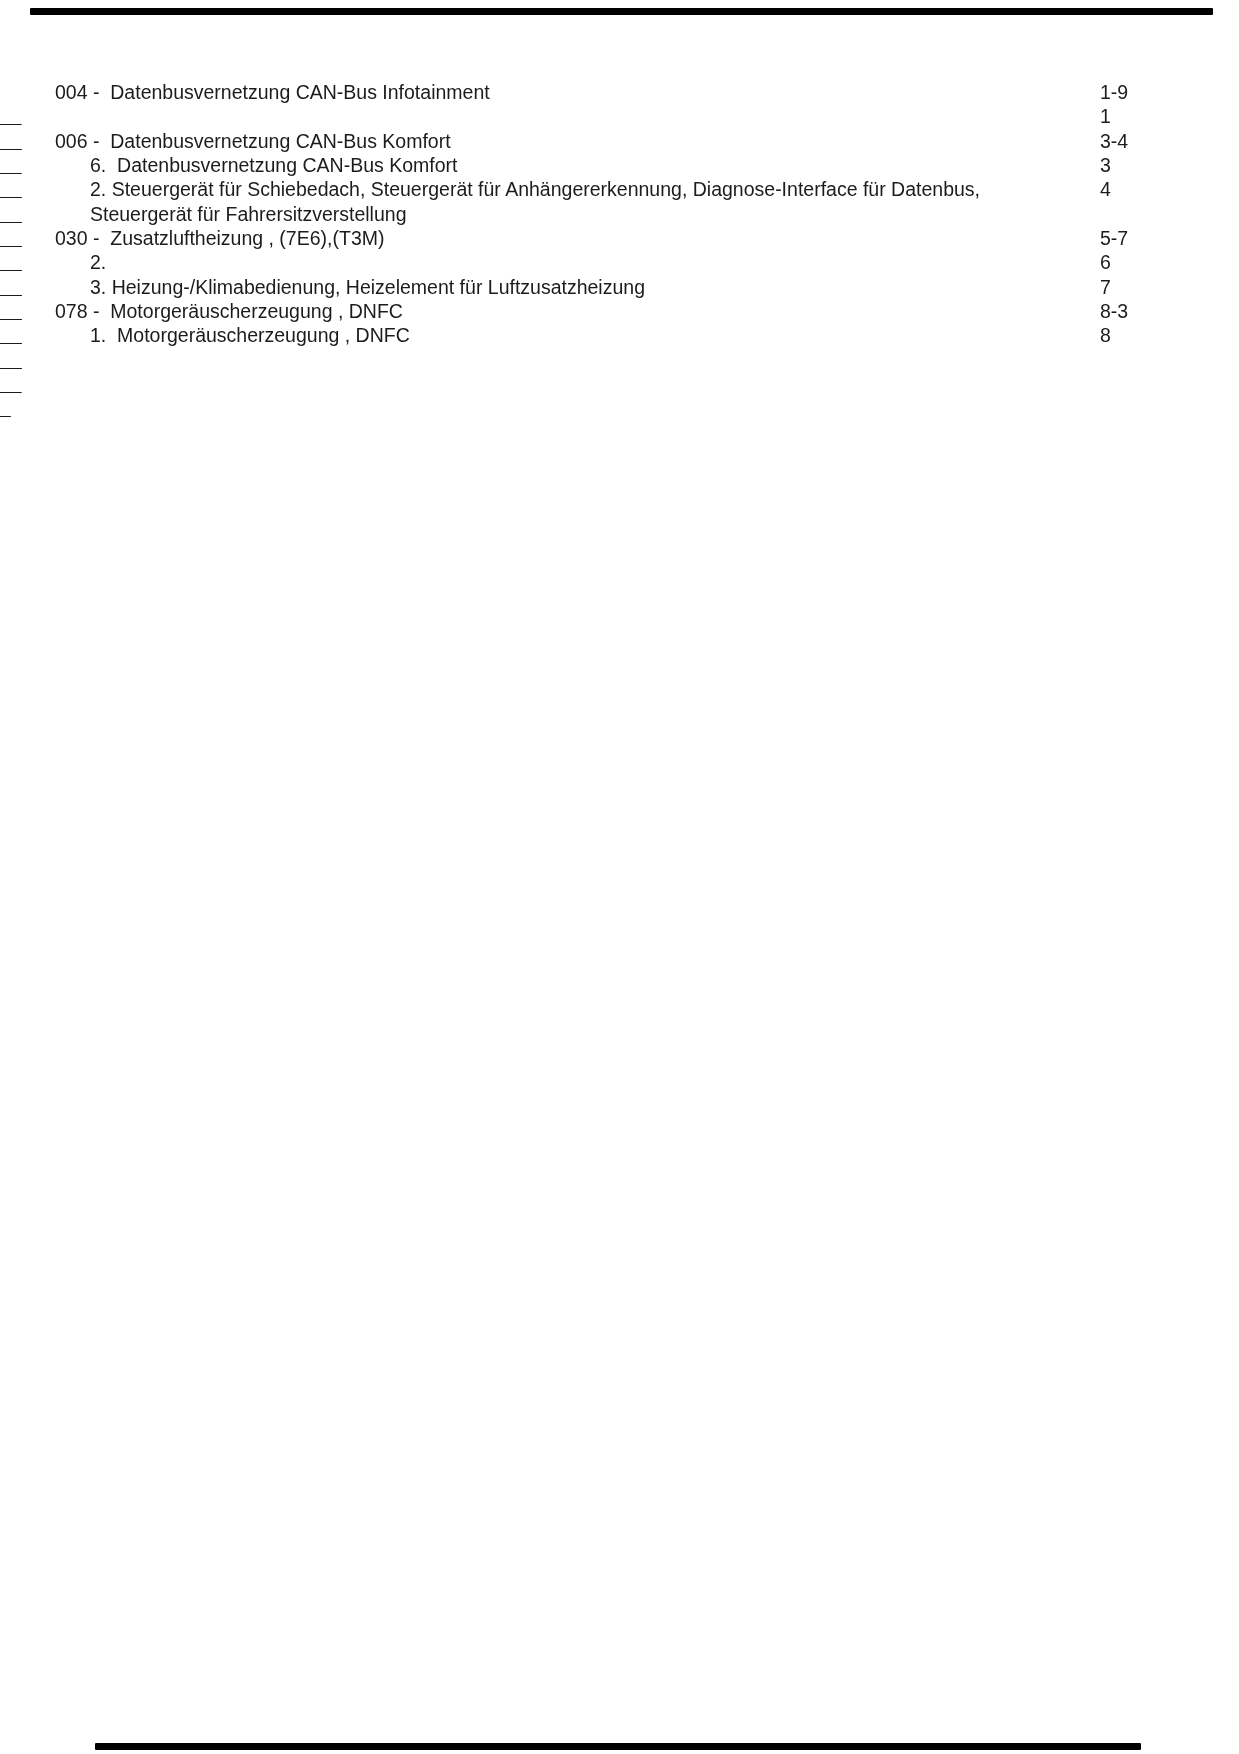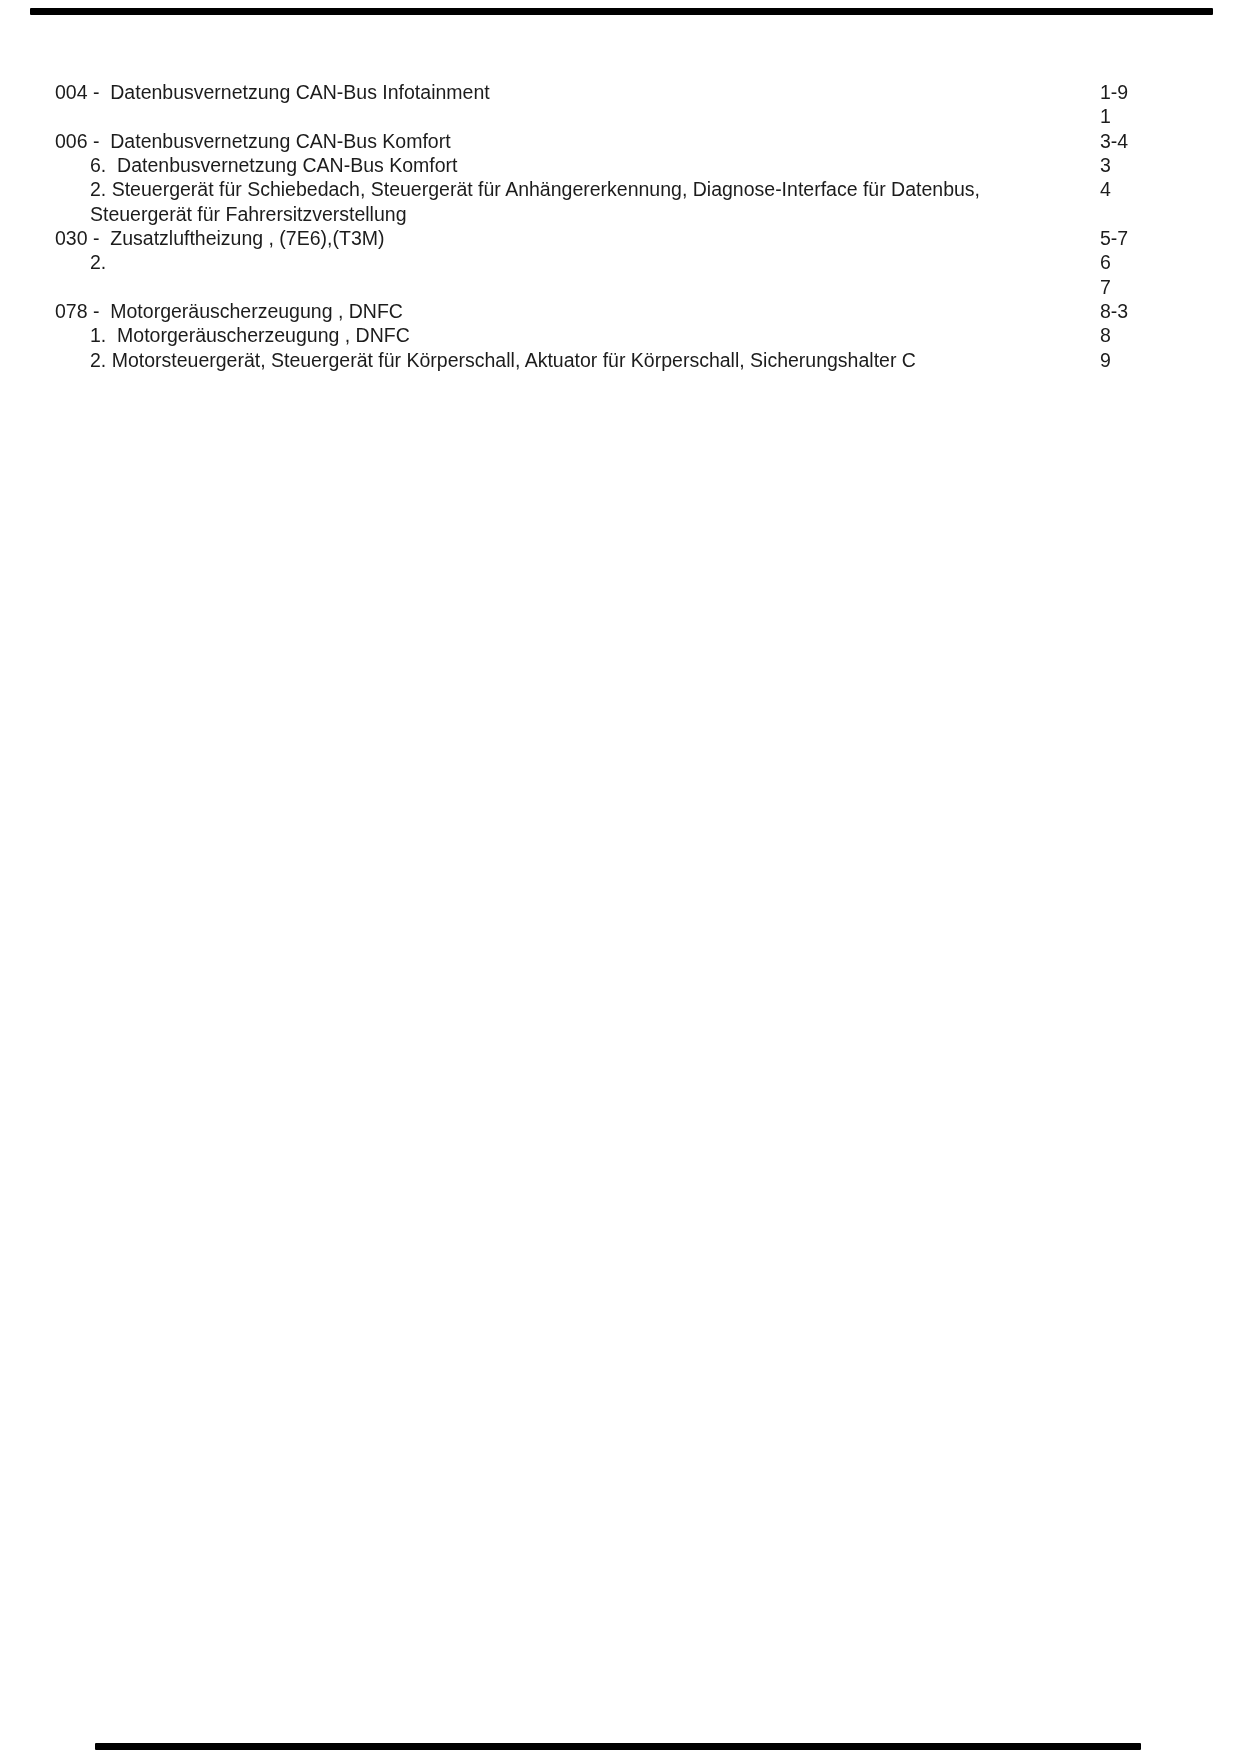--- a/index.html
+++ b/index.html
@@ -30,20 +30,21 @@
     top: 1743px;
     left: 95px;
     width: 1046px;
     height: 7px;
   }
   .toc {
     position: absolute;
     top: 80px;
     left: 0;
     width: 1239px;
+    text-decoration: underline;
   }
   .toc-row {
     position: relative;
     height: 24.35px;
     line-height: 24.35px;
     font-size: 19.5px;
     white-space: pre;
   }
   .toc-row .entry {
     position: absolute;
@@ -100,33 +101,30 @@
     <span class="pageno">5-7</span>
   </div>
 
 
   <div class="toc-row level-sub">
     <span class="entry">2.</span>
     <span class="pageno">6</span>
   </div>
 
   <div class="toc-row level-sub">
+    <span class="entry">3. Heizung-/Klimabedienung, Heizelement für Luftzusatzheizung</span>
     <span class="pageno">7</span>
   </div>
 
   <div class="toc-row level-main">
     <span class="entry">078 -  Motorgeräuscherzeugung , DNFC</span>
     <span class="pageno">8-3</span>
   </div>
 
   <div class="toc-row level-sub">
     <span class="entry">1.  Motorgeräuscherzeugung , DNFC</span>
     <span class="pageno">8</span>
   </div>
 
-  <div class="toc-row level-sub">
-    <span class="entry">2. Motorsteuergerät, Steuergerät für Körperschall, Aktuator für Körperschall, Sicherungshalter C</span>
-    <span class="pageno">9</span>
-  </div>
 
 </div>
 
 <div id="bottom-bar" class="scan-bar" style="background: rgb(0, 0, 0);"></div>
 
 </body></html>

